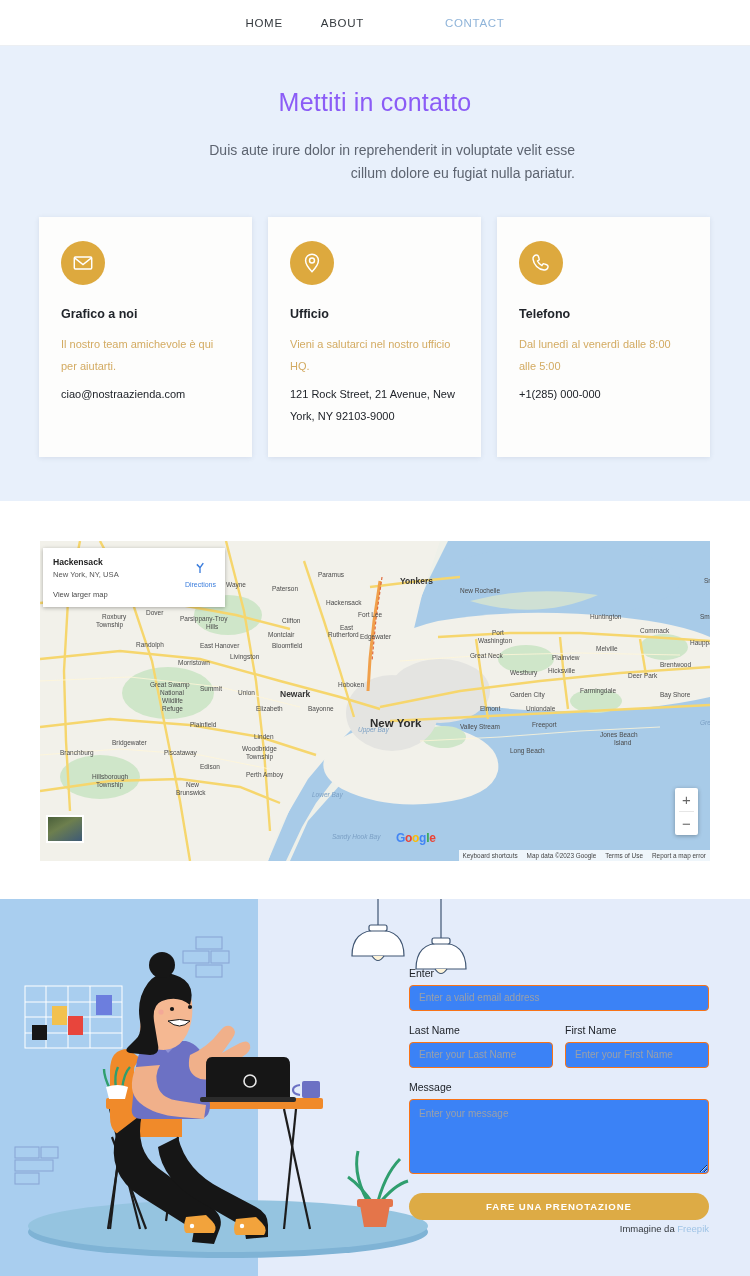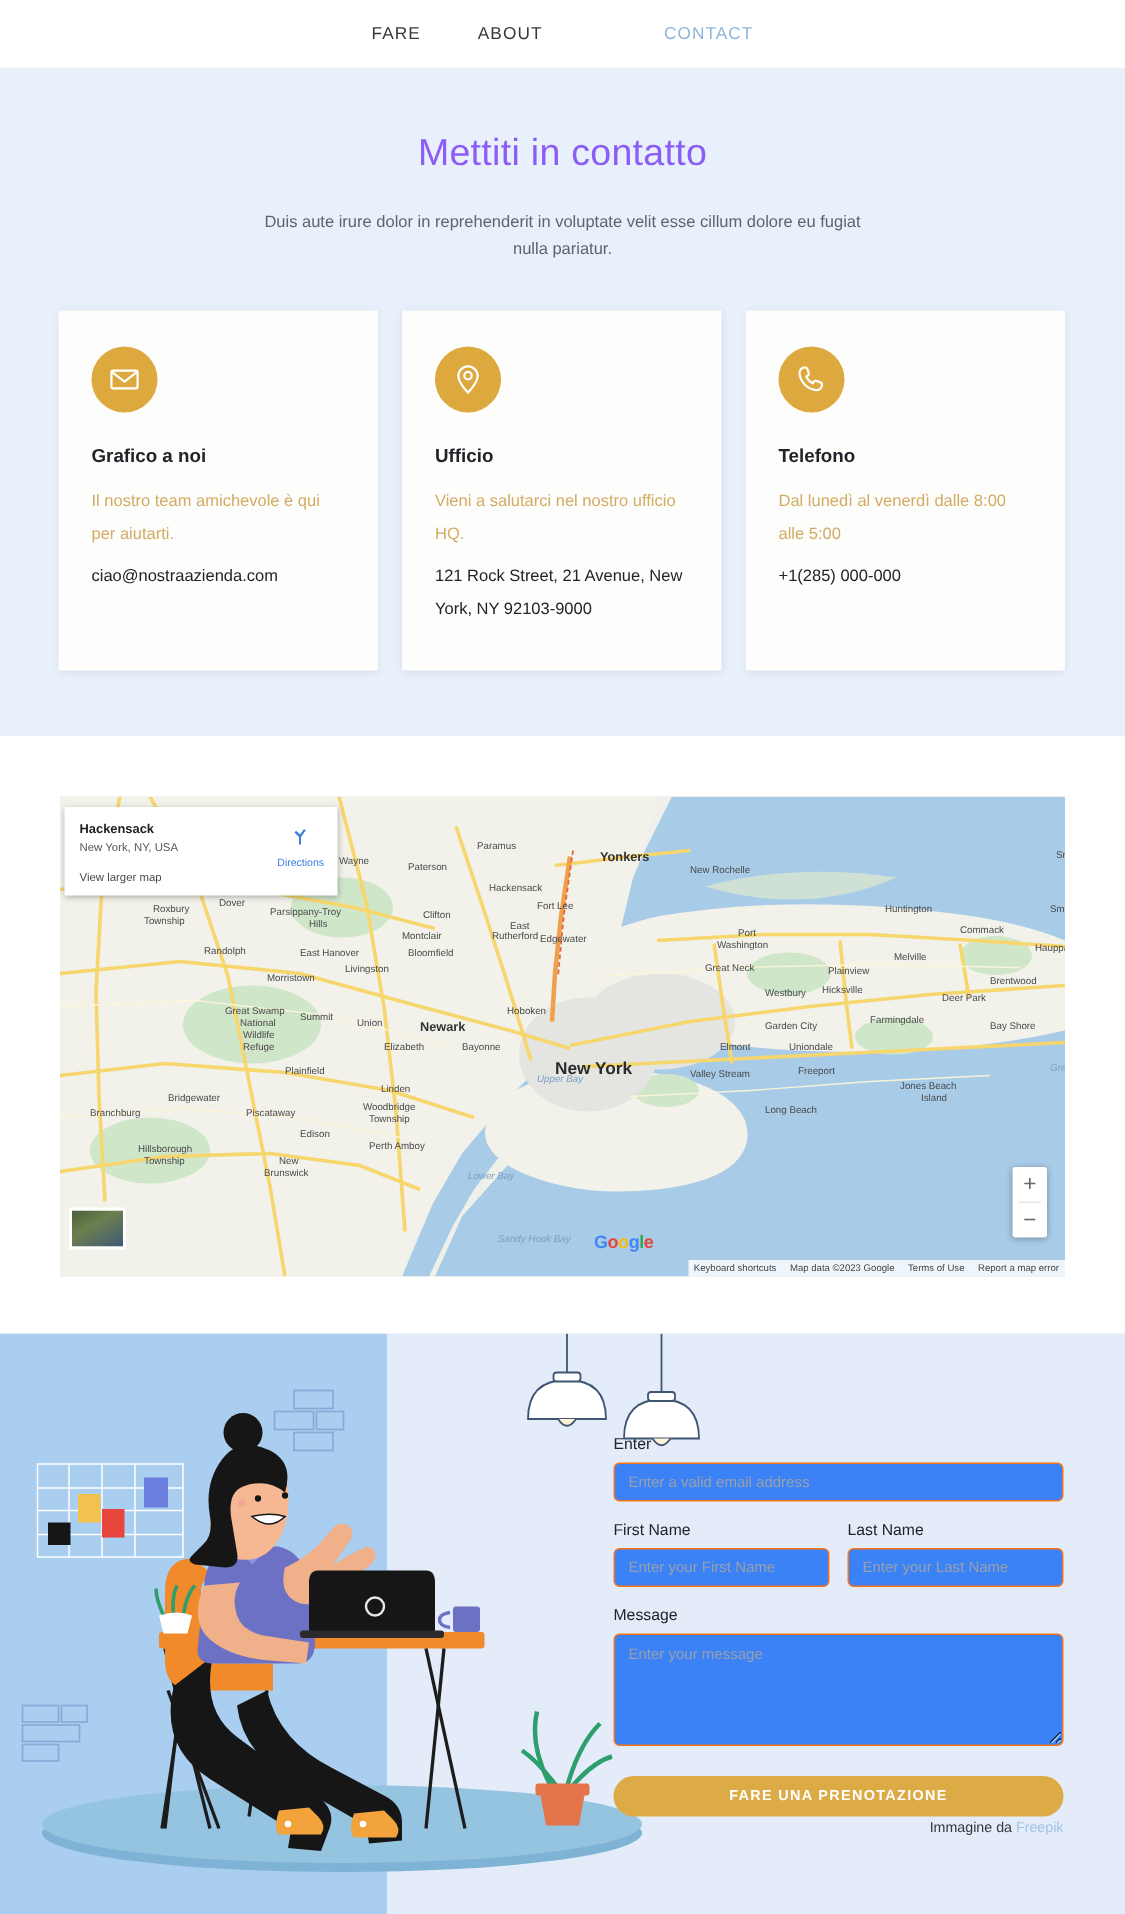--- a/index.html
+++ b/index.html
@@ -37,22 +37,22 @@
   .hero-title {
     text-align: center;
     font-size: 25px;
     font-weight: 400;
     color: #8b5cf6;
     letter-spacing: 0.2px;
   }
   .hero-sub {
     margin: 22px auto 0;
     width: 400px;
-    text-align: center;
-    font-size: 11px;
+    text-align: right;
+    font-size: 14px;
     line-height: 1.65;
     color: #5d6470;
   }
 
   
   .cards {
     margin: 32px auto 0;
     width: 672px;
     display: flex;
     gap: 16px;
@@ -227,21 +227,21 @@
     color: #33383d;
   }
   .credit a { color: #9fc4e6; text-decoration: none; cursor: pointer; }
 </style>
 </head>
 <body>
 
 <div class="page">
 
   <div class="navbar">
-    <a class="nav-link">FARE</a>
+    <a class="nav-link">HOME</a>
     <a class="nav-link">ABOUT</a>
     <a class="nav-link active">CONTACT</a>
   </div>
 
   <div class="hero">
     <h1 class="hero-title">Mettiti in contatto</h1>
     <p class="hero-sub">Duis aute irure dolor in reprehenderit in voluptate velit esse cillum dolore eu fugiat nulla pariatur.</p>
 
     <div class="cards">
 
@@ -552,26 +552,26 @@
       <path d="M360 306 l30 0 l-4 22 l-22 0z" fill="#e4754a"></path>
       <rect x="357" y="300" width="36" height="8" rx="2" fill="#e4754a"></rect>
     </svg>
 
     <div class="form">
       <label class="fld-label">Enter</label>
       <input class="fld" type="email" placeholder="Enter a valid email address" style="">
 
       <div class="row2">
         <div>
+          <label class="fld-label">Last Name</label>
+          <input class="fld" type="text" placeholder="Enter your Last Name" style="">
+        </div>
+        <div>
           <label class="fld-label">First Name</label>
           <input class="fld" type="text" placeholder="Enter your First Name" style="">
-        </div>
-        <div>
-          <label class="fld-label">Last Name</label>
-          <input class="fld" type="text" placeholder="Enter your Last Name" style="">
         </div>
       </div>
 
       <div class="msg-wrap">
         <label class="fld-label">Message</label>
         <textarea class="fld" placeholder="Enter your message" style=""></textarea>
       </div>
 
       <button class="submit">FARE UNA PRENOTAZIONE</button>
     </div>

